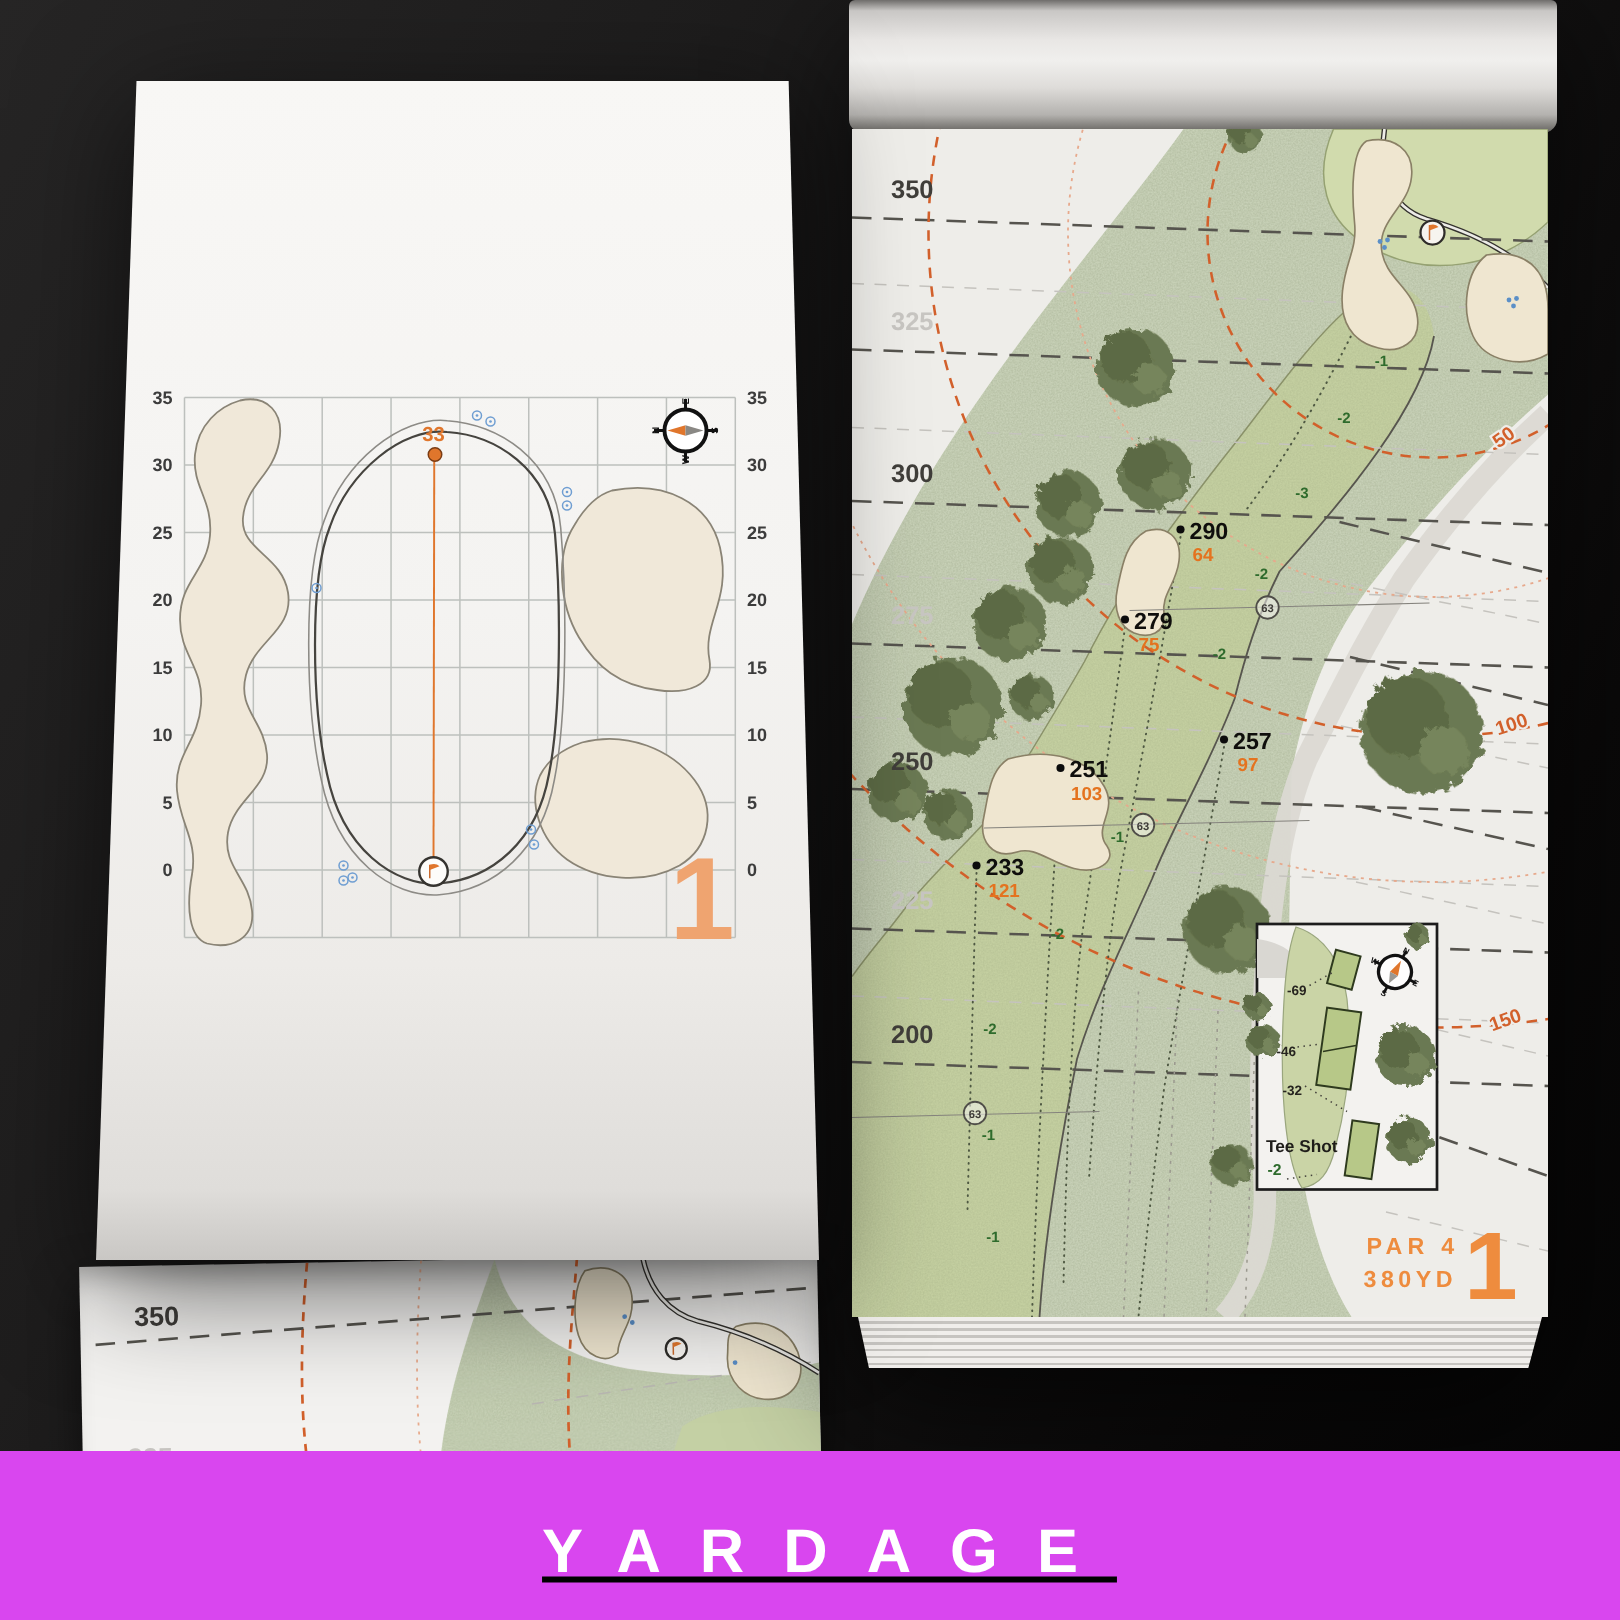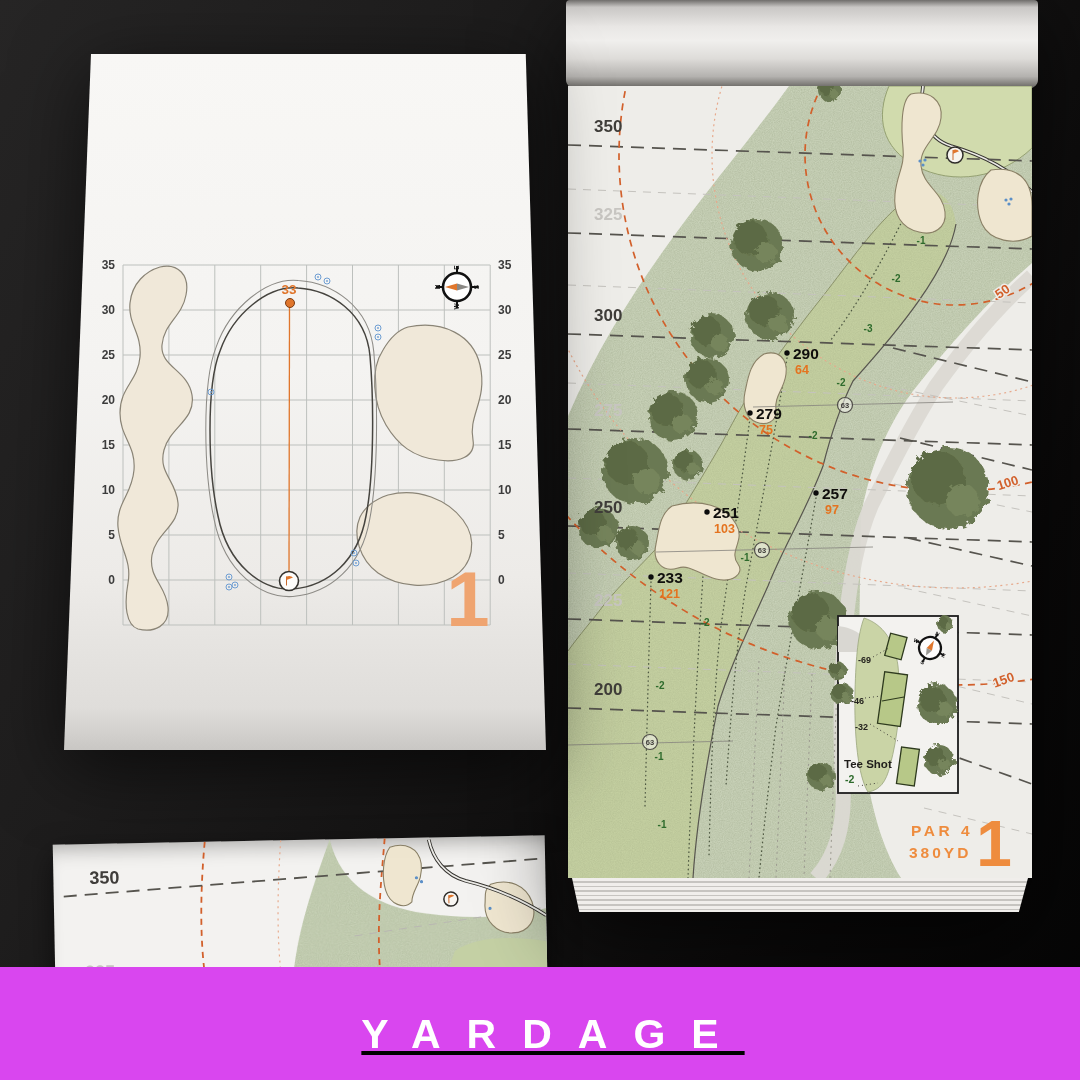--- a/index.html
+++ b/index.html
@@ -7,21 +7,21 @@
     width:1080px;height:1080px;position:relative;overflow:hidden;
     background:linear-gradient(118deg,#262525 0%,#1e1d1d 30%,#141313 55%,#0a0909 80%,#050505 100%);
     font-family:"Liberation Sans",sans-serif;
   }
   .abs{position:absolute;}
   svg text{font-family:"Liberation Sans","DejaVu Sans",sans-serif;}
 
   
   #left-page-wrap{left:64px;top:54px;width:482px;height:794px;z-index:2;
     filter:drop-shadow(0 18px 38px rgba(0,0,0,0.6));}
-  #left-page{width:482px;height:696px;
+  #left-page{width:482px;height:786px;
     clip-path:polygon(5.6% 0,95.8% 0,100% 100%,0 100%);
     background:linear-gradient(180deg,#f8f7f5 0%,#f4f3f1 45%,#edebe8 75%,#dfddda 94%,#c9c7c4 100%);}
 
   
   #preview-page{left:54px;top:840px;width:492px;height:136px;z-index:1;
     transform:rotate(-1.1deg);background:#f3f2f0;
     box-shadow:0 12px 30px rgba(0,0,0,0.55), inset 0 16px 20px -12px rgba(0,0,0,0.30);}
 
   
   #right-booklet{left:566px;top:0;width:472px;height:944px;z-index:1;

